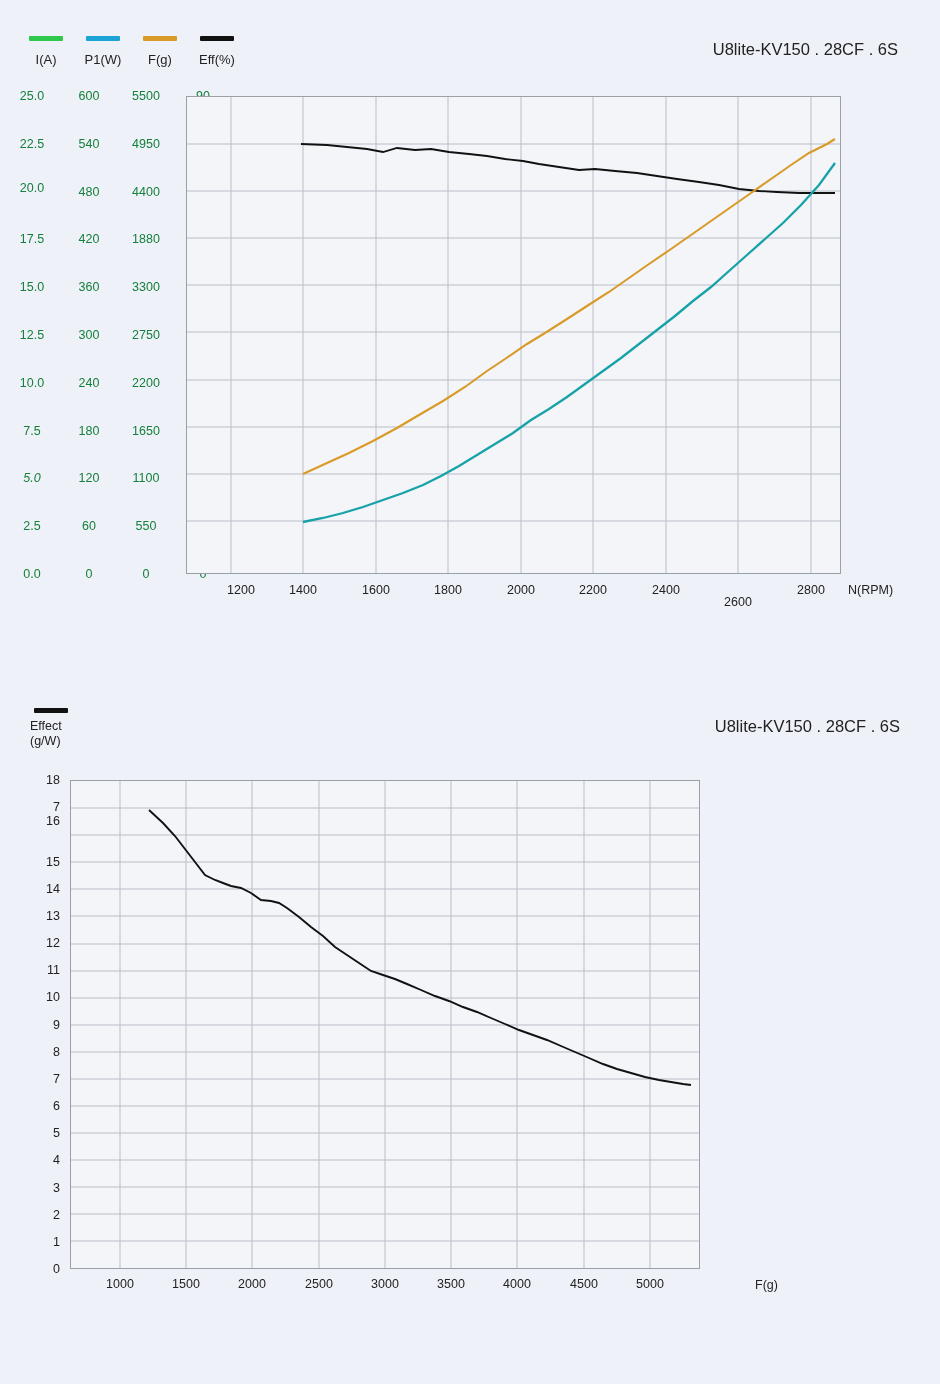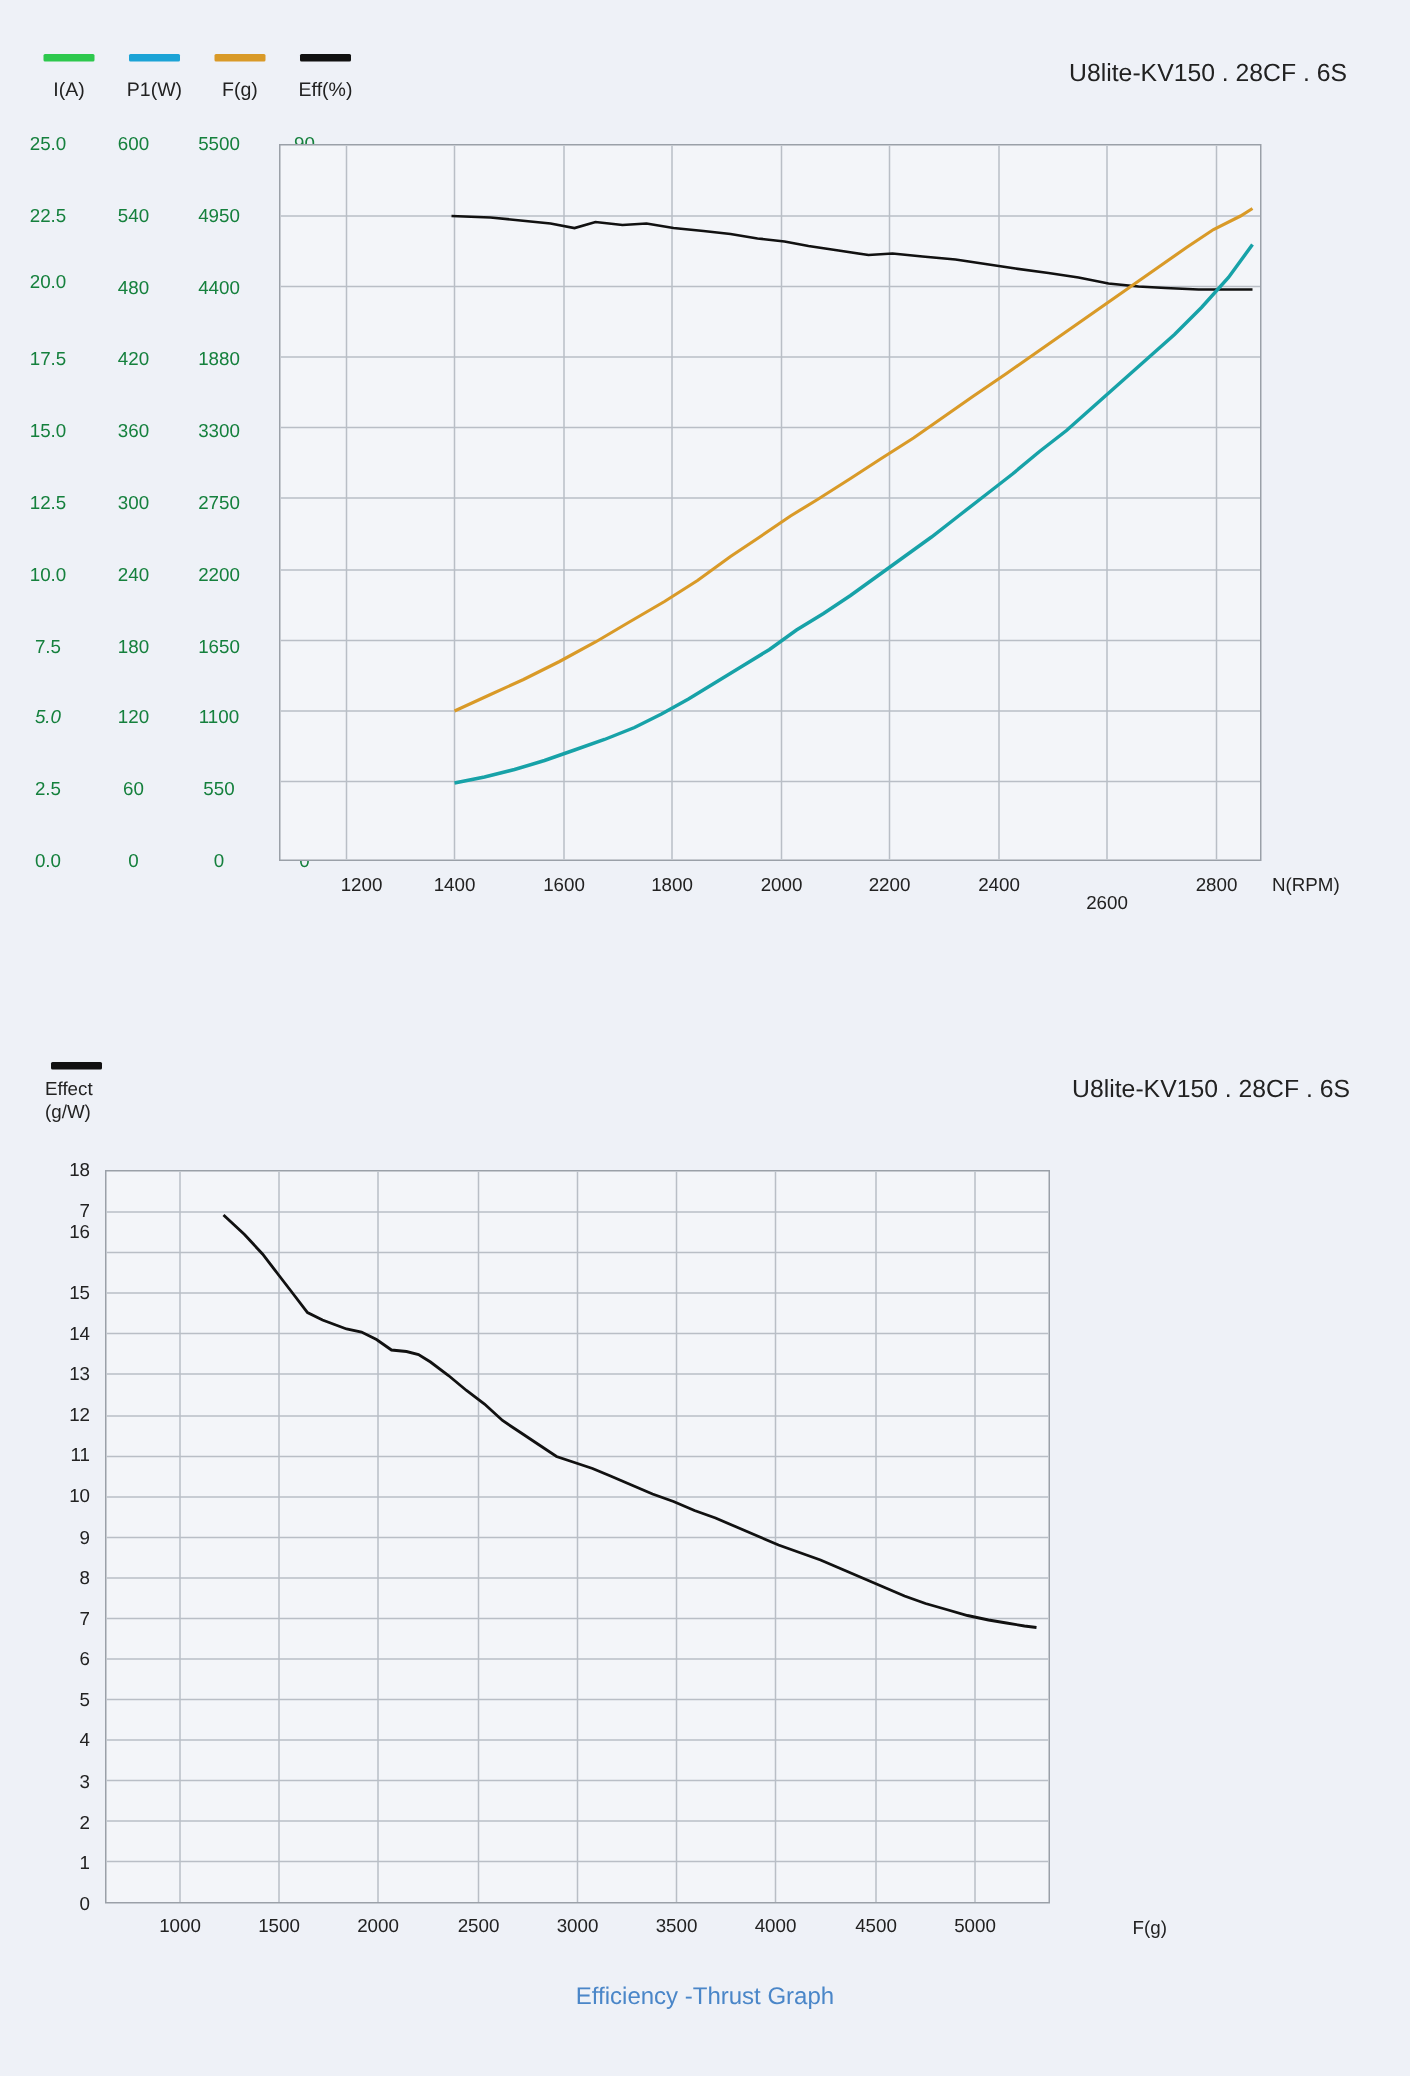--- a/index.html
+++ b/index.html
@@ -306,14 +306,13 @@
       <div class="xlabel" style="left: 249px;">2500</div>
       <div class="xlabel" style="left: 315px;">3000</div>
       <div class="xlabel" style="left: 381px;">3500</div>
       <div class="xlabel" style="left: 447px;">4000</div>
       <div class="xlabel" style="left: 514px;">4500</div>
       <div class="xlabel" style="left: 580px;">5000</div>
     </div>
 
   <div class="axis-name" style="left:755px; top:588px;">F(g)</div>
 
-  <div class="caption" style="top:633px;">Efficiency -Thrust Graph</div>
 </div>
 
 </body></html>

